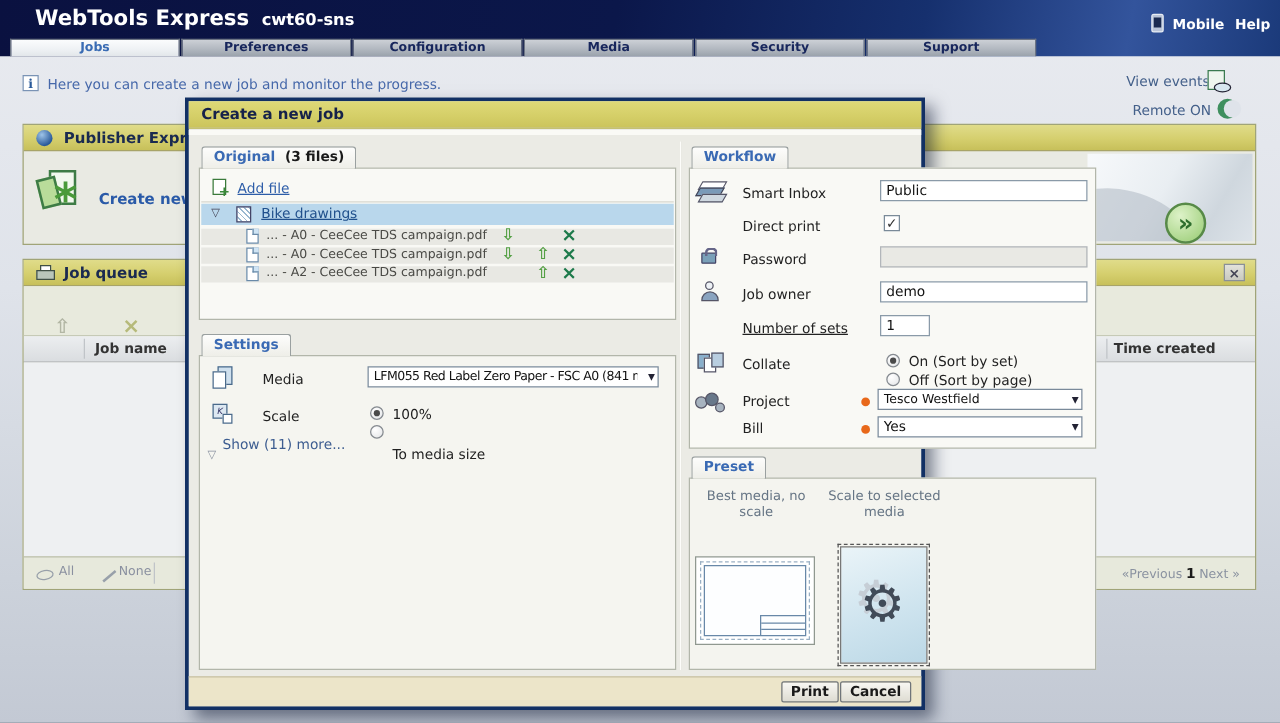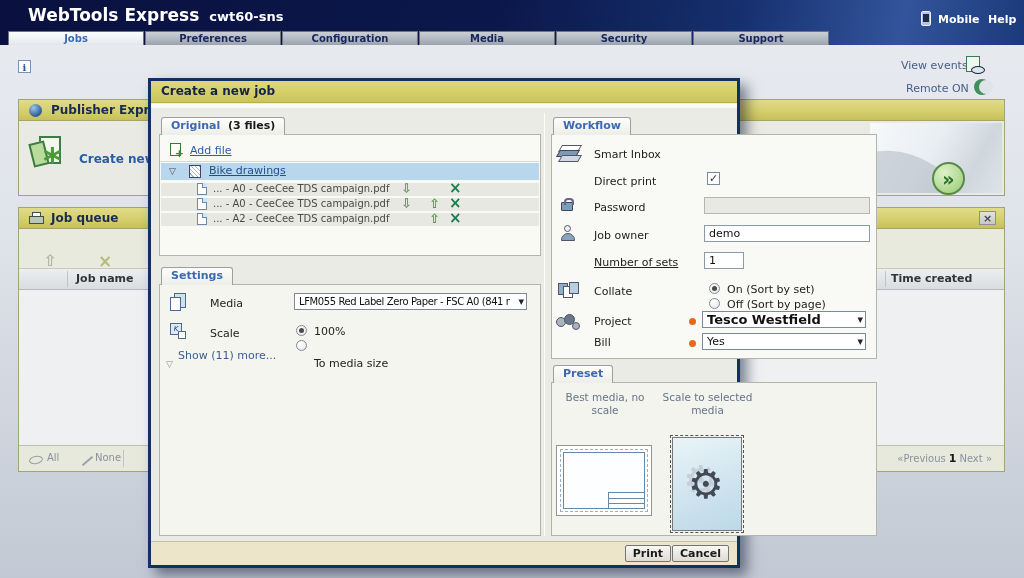--- a/index.html
+++ b/index.html
@@ -176,20 +176,21 @@
   </div>
 
   <div class="navtab active" style="left:8px;">Jobs</div>
   <div class="navtab" style="left:145px;">Preferences</div>
   <div class="navtab" style="left:282px;">Configuration</div>
   <div class="navtab" style="left:419px;">Media</div>
   <div class="navtab" style="left:556px;">Security</div>
   <div class="navtab" style="left:693px;">Support</div>
 
   <div id="info-icon">i</div>
+  <div id="info-msg">Here you can create a new job and monitor the progress.</div>
   <div class="rightlink" style="left:901px; top:59px;">View events</div>
   <div id="view-events-icon"></div>
   <div class="rightlink" style="left:906px; top:82px;">Remote ON</div>
   <div id="remote-icon"></div>
 
   <div class="panel" style="left:18px; top:99px; width:987px; height:97px;">
     <div class="panel-hd">
       <div id="pub-sphere"></div>
       <div class="panel-title">Publisher Express</div>
     </div>
@@ -326,20 +327,21 @@
     <div class="grp-tab" style="left:402px; top:36px;">
       <span>Workflow</span>
     </div>
     <div class="grp-box" style="left:400px; top:53px; width:326px; height:225px;">
       <span class="wic stack-ic" style="left:6px; top:10px; width:24px; height:18px;">
         <i style="left:2px; top:0; background:#fff; border:1px solid #556;"></i>
         <i style="left:0; top:5px; background:#7a9ab8; border:1px solid #445;"></i>
         <i style="left:2px; top:10px; background:#cfd8e0; border:1px solid #556;"></i>
       </span>
       <span class="flabel" style="left:42px; top:13px;">Smart Inbox</span>
+      <div class="tinput" style="left:152px; top:9px; width:166px;">Public</div>
 
       <span class="flabel" style="left:42px; top:40px;text-align:center;">Direct print</span>
       <span class="cbox" style="left:155px; top:37px;">✓</span>
 
       <span class="wic lock-ic" style="left:9px; top:67px;"></span>
       <span class="flabel" style="left:42px; top:66px;">Password</span>
       <div class="tinput disabled" style="left:152px; top:62px; width:166px;"></div>
 
       <span class="wic person-ic" style="left:8px; top:90px; width:16px; height:17px;">
           <i class="h"></i>
@@ -365,21 +367,21 @@
       <span class="rlabel" style="left:175px; top:163px;">Off (Sort by page)</span>
 
       <span class="wic proj-ic" style="left:4px; top:178px; width:26px; height:18px;">
         <i style="left:0; top:4px; width:10px; height:10px;"></i>
           <i style="left:8px; top:1px; width:11px; height:11px; background:#68788a;"></i>
           <i style="left:16px; top:9px; width:8px; height:8px;"></i>
       </span>
       <span class="flabel" style="left:42px; top:180px;">Project</span>
       <span class="req-dot" style="left:137px; top:183px;"></span>
       <div class="select" style="left:150px; top:176px; width:164px;">
-        <span class="sel-text" style="font-size:13px; letter-spacing:0;font-weight:bold;">Tesco Westfield</span>
+        <span class="sel-text" style="font-size:10px; letter-spacing:0;">Tesco Westfield</span>
         <span class="sel-arrow">▾</span>
       </div>
 
       <span class="flabel" style="left:42px; top:201px;">Bill</span>
       <span class="req-dot" style="left:137px; top:205px;"></span>
       <div class="select" style="left:150px; top:198px; width:164px;">
         <span class="sel-text" style="font-size:11px; letter-spacing:0;">Yes</span>
         <span class="sel-arrow">▾</span>
       </div>
     </div>

